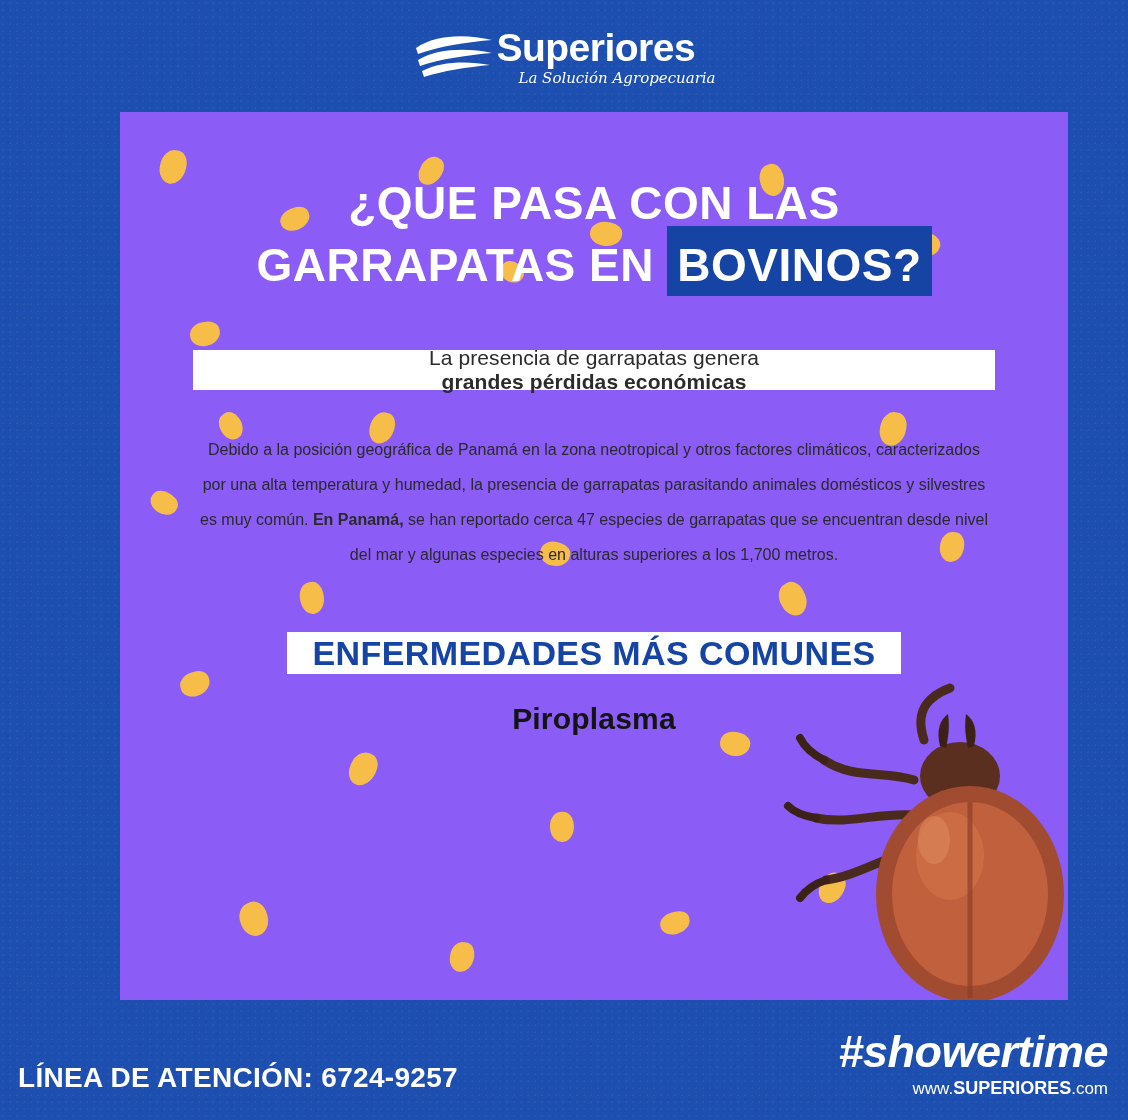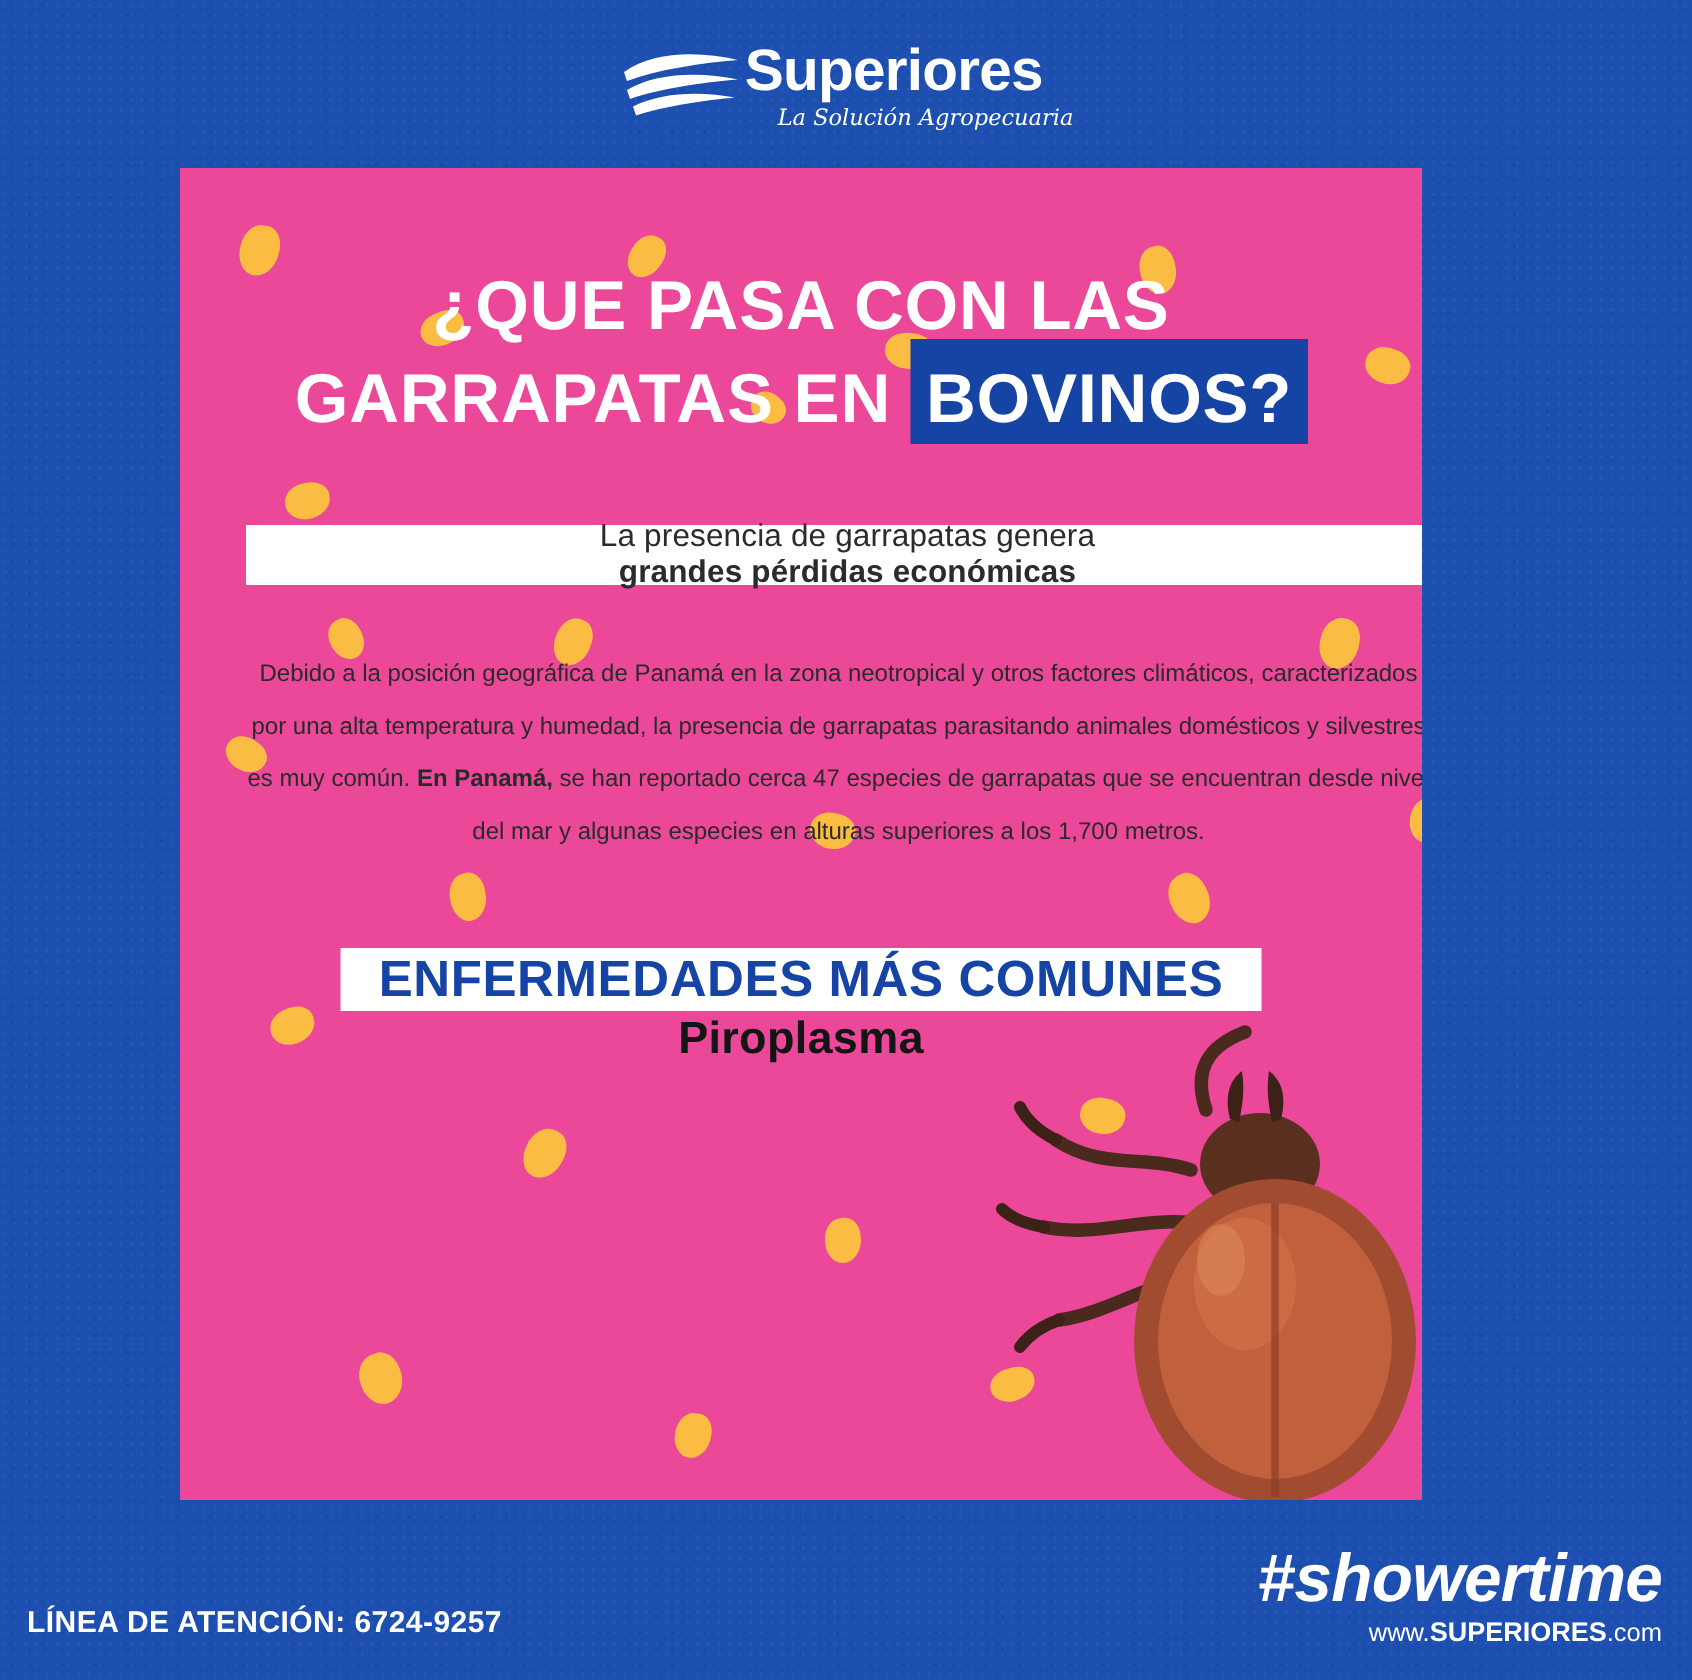--- a/index.html
+++ b/index.html
@@ -69,23 +69,23 @@
     line-height: 18px;
     margin-top: 1px;
     margin-left: 22px;
   }
 
   
   .card {
     position: absolute;
     left: 120px;
     top: 112px;
-    width: 828px;
+    width: 948px;
     height: 888px;
-    background: #ec4899;
+    background: #8b5cf6;
     overflow: hidden;
   }
   .card-texture {
     position: absolute;
     inset: 0;
     pointer-events: none;
   }
   .blob {
     position: absolute;
     background: #fcc33f;
@@ -154,20 +154,21 @@
     display: flex;
     align-items: center;
     justify-content: center;
     color: #1544a5;
     font-size: 34px;
     font-weight: bold;
     letter-spacing: 0.4px;
   }
 
   .disease-list {
+    margin-top: 26px;
     color: #141414;
     font-size: 30px;
     font-weight: bold;
     line-height: 38px;
     letter-spacing: 0.2px;
   }
 
   
   .tick {
     position: absolute;
@@ -177,21 +178,21 @@
     height: 330px;
     z-index: 3;
   }
 
   
   .footer-left {
     position: absolute;
     left: 18px;
     bottom: 26px;
     color: #ffffff;
-    font-size: 20px;
+    font-size: 28px;
     font-weight: bold;
     letter-spacing: 0.3px;
   }
   .footer-right {
     position: absolute;
     right: 20px;
     bottom: 20px;
     text-align: right;
   }
   .hashtag {

